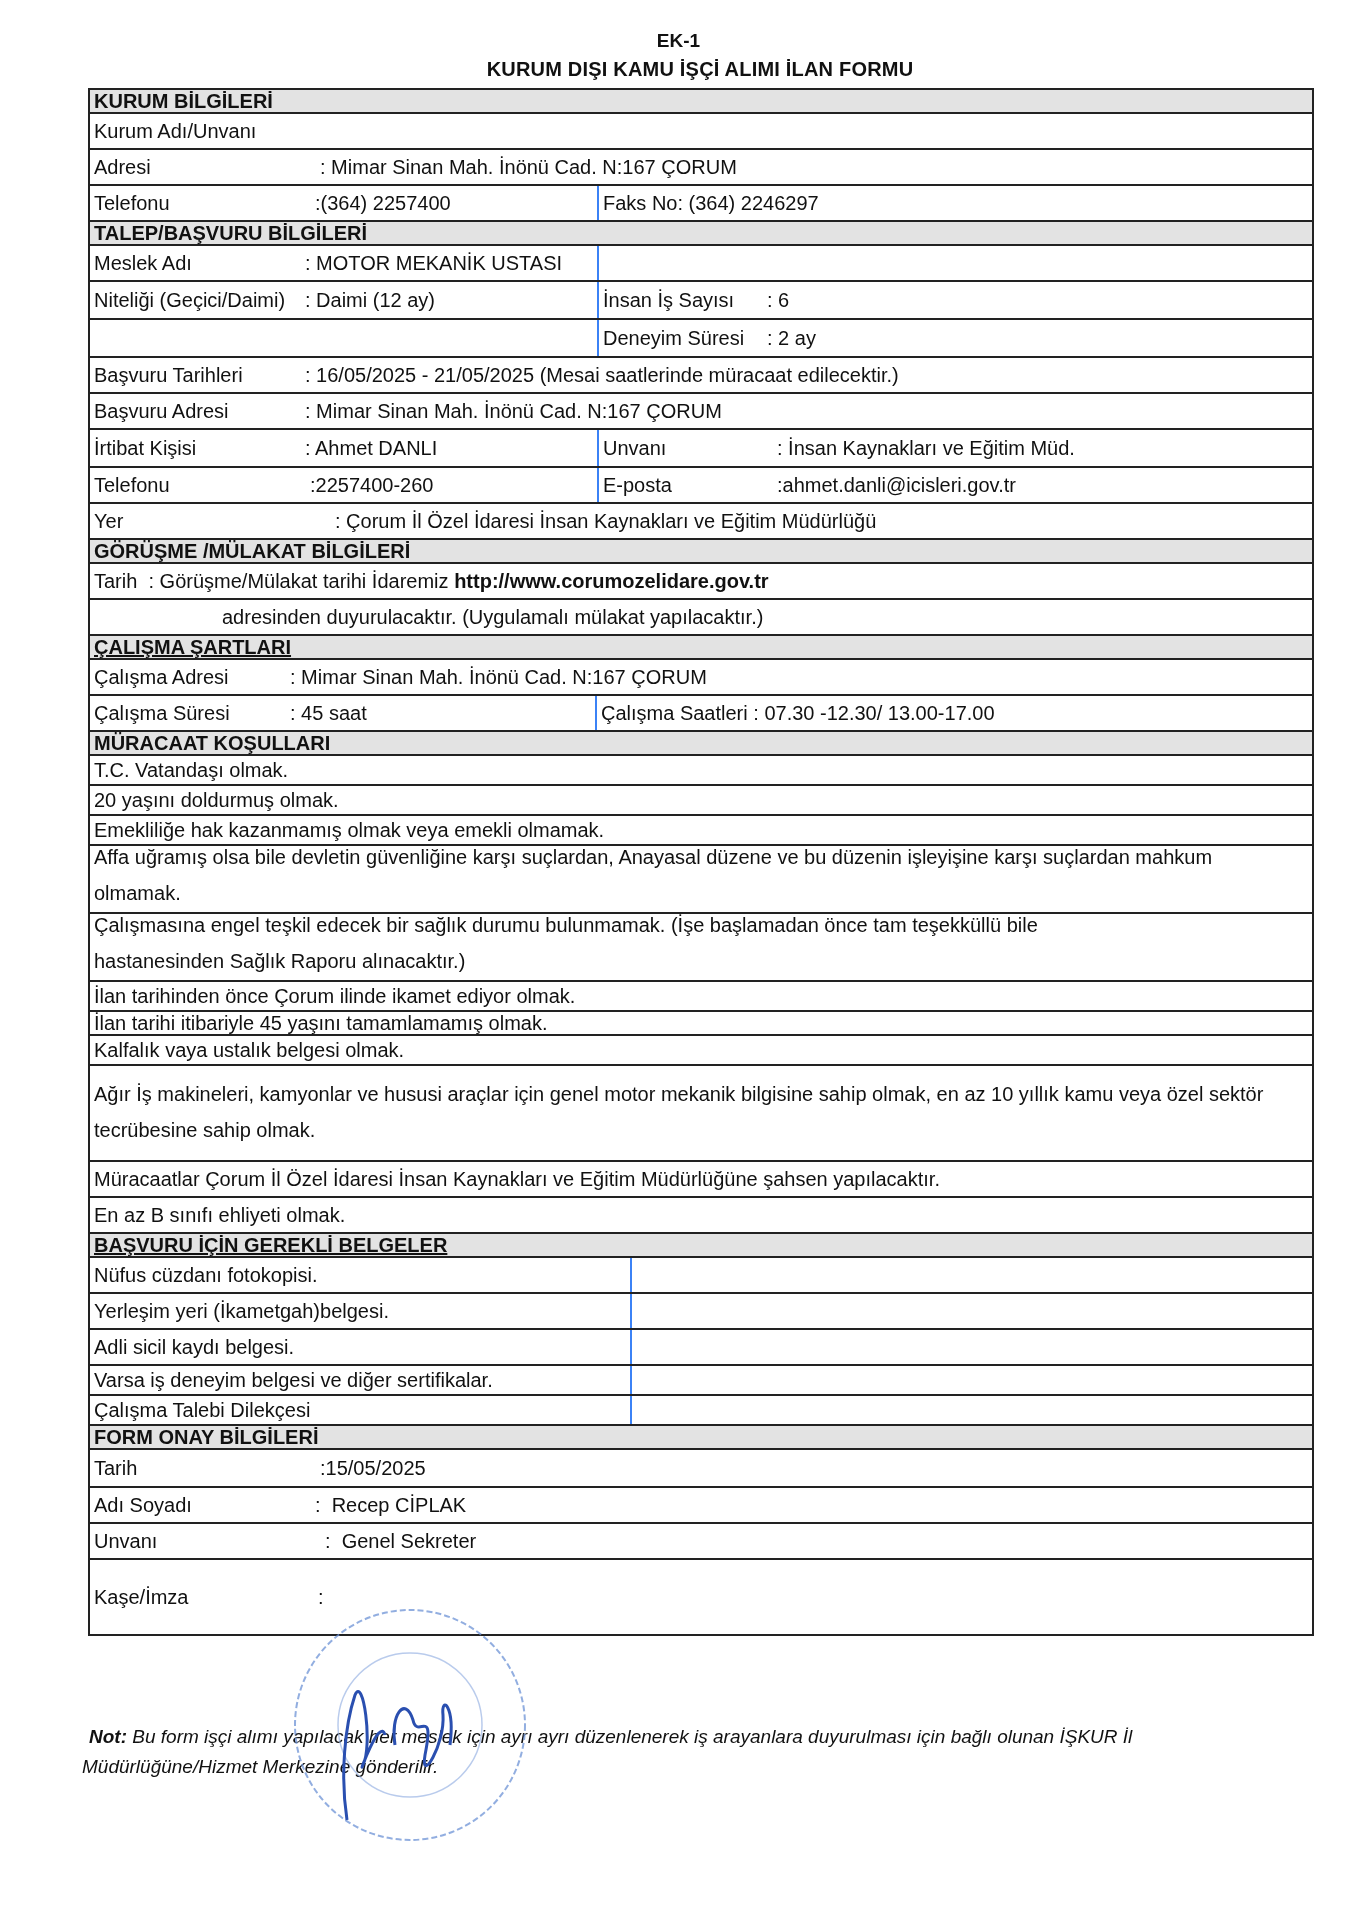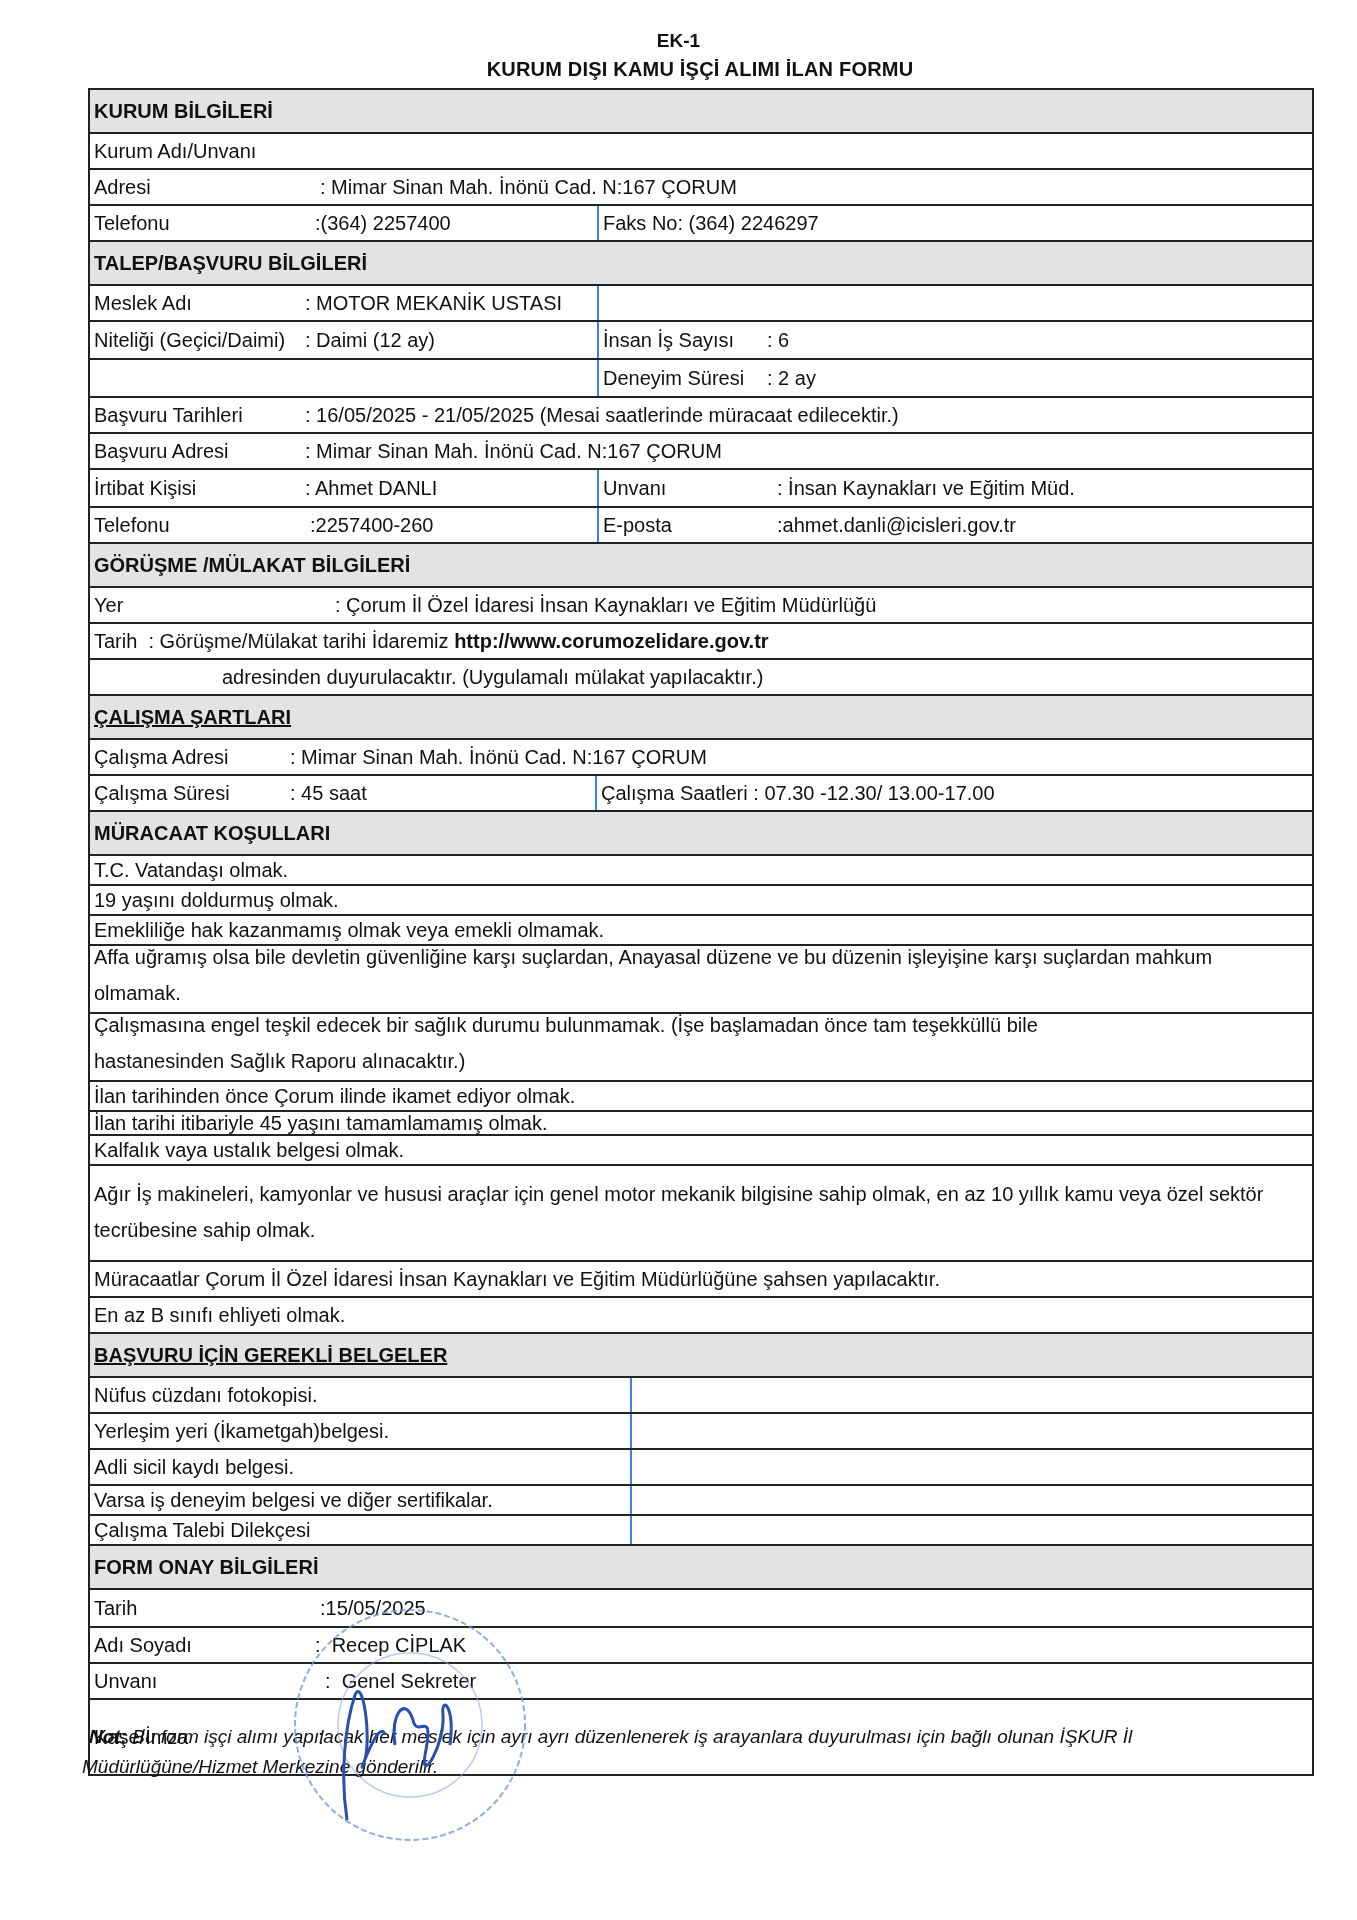--- a/index.html
+++ b/index.html
@@ -7,21 +7,21 @@
          font-family: "Liberation Sans", sans-serif; color: #111; }
   .page { position: absolute; left: 0; top: 0; width: 1357px; height: 1920px; }
   .doc-code { position: absolute; top: 30px; left: 0; width: 1357px; text-align: center;
               font-size: 19px; font-weight: bold; }
   .doc-title { position: absolute; top: 58px; left: 0; width: 1400px; text-align: center;
                font-size: 20px; font-weight: bold; letter-spacing: 0.2px; }
   .form { position: absolute; left: 88px; top: 88px; width: 1222px;
           border-left: 2px solid #222; border-right: 2px solid #222; border-top: 2px solid #222; }
   .row { position: relative; border-bottom: 2px solid #222; display: flex; align-items: center;
          font-size: 20px; line-height: 28px; box-sizing: border-box; }
-  .sec { background: #e3e3e3; font-weight: bold; height: 44px; padding-left: 4px; font-size: 20px; }
+  .sec { background: #e3e3e3; font-weight: bold; height: 24px; padding-left: 4px; font-size: 20px; }
   .sec.u span { text-decoration: underline; }
   .cell { position: relative; height: 100%; display: flex; align-items: center; box-sizing: border-box; }
   .lbl { padding-left: 4px; }
   .vr { border-left: 2px solid #3b82f6; }
   .h36 { height: 36px; }
   .h38 { height: 38px; }
   .h30 { height: 30px; }
   .txt { padding-left: 4px; }
   .multi { align-items: flex-start; flex-direction: column; justify-content: center; padding: 4px 0 12px 4px; line-height: 36px; }
   .note { position: absolute; left: 82px; top: 1722px; width: 1200px; font-size: 19px;
@@ -88,27 +88,27 @@
       <div class="cell vr txt" style="width:180px">Unvanı</div>
       <div class="cell">: İnsan Kaynakları ve Eğitim Müd.</div>
     </div>
     <div class="row h36">
       <div class="cell lbl" style="width:220px">Telefonu</div>
       <div class="cell" style="width:287px">:2257400-260</div>
       <div class="cell vr txt" style="width:180px">E-posta</div>
       <a class="cell" style="color:#111;text-decoration:none">:ahmet.danli@icisleri.gov.tr</a>
     </div>
 
-    <div class="row sec">
-        <span>GÖRÜŞME /MÜLAKAT BİLGİLERİ</span>
-      </div>
     <div class="row h36">
       <div class="cell lbl" style="width:245px">Yer</div>
       <div class="cell">: Çorum İl Özel İdaresi İnsan Kaynakları ve Eğitim Müdürlüğü</div>
     </div>
+    <div class="row sec">
+        <span>GÖRÜŞME /MÜLAKAT BİLGİLERİ</span>
+      </div>
     <div class="row h36">
       <div class="cell lbl">
         <span style="white-space:pre">Tarih  : Görüşme/Mülakat tarihi İdaremiz </span>
         <a class="bold-link" style="color:#111;text-decoration:none">http://www.corumozelidare.gov.tr</a>
       </div>
     </div>
     <div class="row h36">
       <div class="cell" style="padding-left:132px">adresinden duyurulacaktır. (Uygulamalı mülakat  yapılacaktır.)</div>
     </div>
 
@@ -122,21 +122,21 @@
     <div class="row h36">
       <div class="cell lbl" style="width:200px">Çalışma Süresi</div>
       <div class="cell" style="width:305px">: 45 saat</div>
       <div class="cell vr txt">Çalışma Saatleri : 07.30 -12.30/ 13.00-17.00</div>
     </div>
 
     <div class="row sec">
         <span>MÜRACAAT KOŞULLARI</span>
       </div>
     <div class="row h30 txt">T.C. Vatandaşı olmak.</div>
-    <div class="row h30 txt">19 yaşını doldurmuş olmak.</div>
+    <div class="row h30 txt">20 yaşını doldurmuş olmak.</div>
     <div class="row h30 txt">Emekliliğe hak kazanmamış olmak veya emekli olmamak.</div>
     <div class="row multi" style="height:68px; padding-right:10px">Affa uğramış olsa bile devletin güvenliğine karşı suçlardan, Anayasal düzene ve bu düzenin işleyişine karşı suçlardan mahkum olmamak.</div>
     <div class="row multi" style="height:68px; padding-right:200px">Çalışmasına engel teşkil edecek bir sağlık durumu bulunmamak. (İşe başlamadan önce tam teşekküllü bile hastanesinden Sağlık Raporu alınacaktır.)</div>
     <div class="row h30 txt">İlan tarihinden önce Çorum ilinde ikamet ediyor olmak.</div>
     <div class="row txt" style="height:24px">İlan tarihi itibariyle 45 yaşını tamamlamamış olmak.</div>
     <div class="row h30 txt">Kalfalık vaya ustalık belgesi olmak.</div>
     <div class="row multi" style="height:96px; justify-content:flex-end; padding-right:40px">Ağır İş makineleri, kamyonlar ve hususi araçlar için genel motor mekanik bilgisine sahip olmak, en az 10 yıllık kamu veya özel sektör tecrübesine sahip olmak.</div>
     <div class="row h36 txt">Müracaatlar Çorum İl Özel İdaresi  İnsan Kaynakları ve Eğitim Müdürlüğüne şahsen yapılacaktır.</div>
     <div class="row h36 txt">En az B sınıfı ehliyeti olmak.</div>
 

